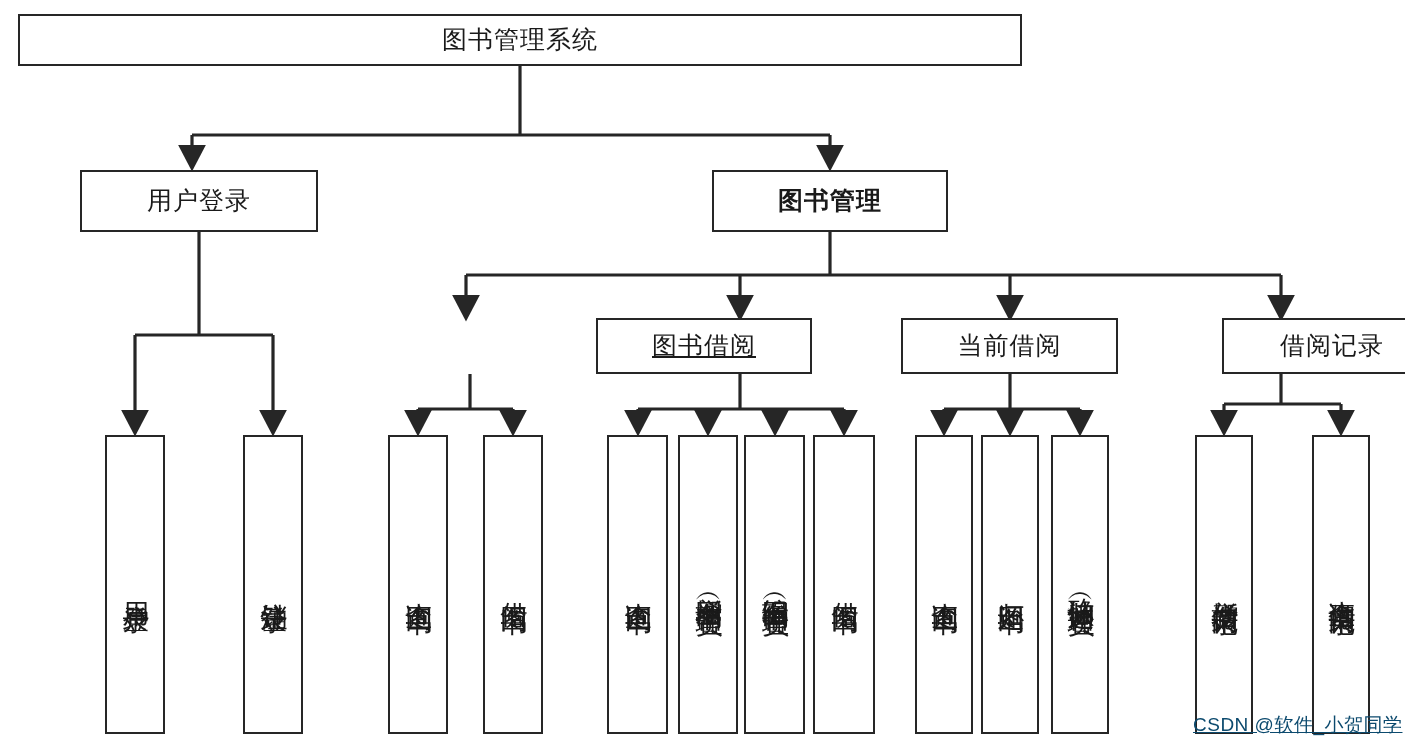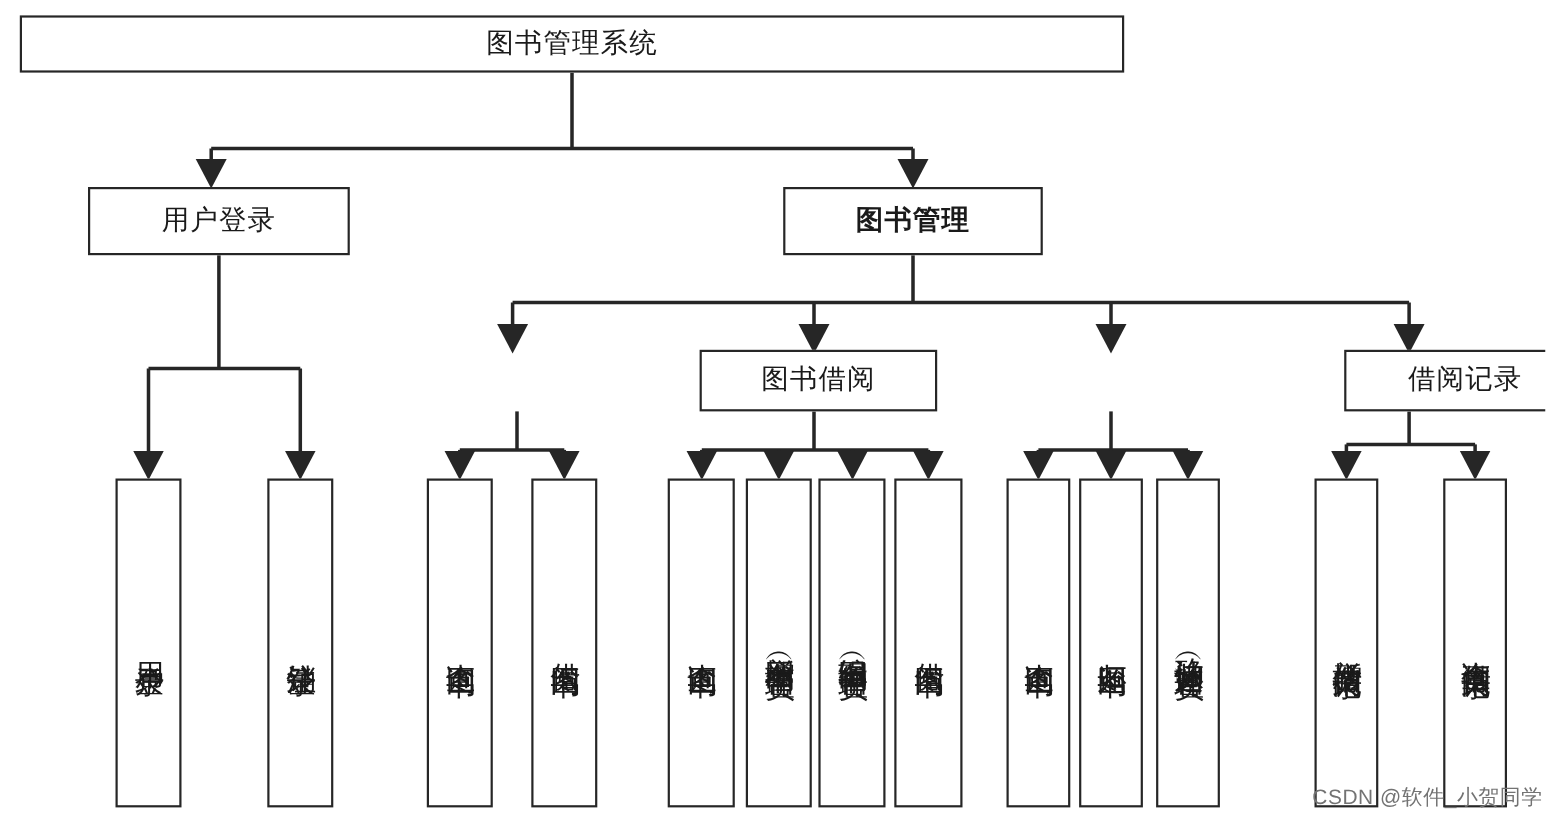--- a/index.html
+++ b/index.html
@@ -53,24 +53,25 @@
   .node.vert .vtext {
     writing-mode: vertical-rl;
     text-orientation: upright;
     display: block;
   }
   .watermark {
     position: absolute;
     left: 1193px;
     top: 712px;
     font-size: 19px;
-    color: #737373;
+    color: #0c4a6e;
     letter-spacing: 0.5px;
     white-space: nowrap;
     pointer-events: none;
+    text-decoration: underline;
   }
 </style>
 </head>
 <body>
 
 <div id="canvas">
 
   <svg class="wires" viewBox="0 0 1405 747" xmlns="http://www.w3.org/2000/svg">
     <defs>
       <marker id="arrow" markerWidth="10" markerHeight="10" refX="4.2" refY="5" orient="auto" markerUnits="strokeWidth">
@@ -125,22 +126,25 @@
     <span>图书管理系统</span>
   </div>
 
   <div class="node horiz" style="left:80px; top:170px; width:238px; height:62px;">
     <span>用户登录</span>
   </div>
   <div class="node horiz" style="left:712px; top:170px; width:236px; height:62px;font-weight:bold;">
     <span>图书管理</span>
   </div>
 
-  <div class="node horiz" style="left:636px; top:318px; width:216px; height:56px;">
+  <div class="node horiz" style="left:596px; top:318px; width:216px; height:56px;text-decoration:underline;">
     <span>图书借阅</span>
+  </div>
+  <div class="node horiz" style="left:901px; top:318px; width:217px; height:56px;">
+    <span>当前借阅</span>
   </div>
   <div class="node horiz" style="left:1222px; top:318px; width:220px; height:56px;">
     <span>借阅记录</span>
   </div>
 
   <div class="node vert" style="left:105px; top:435px; width:60px; height:299px;">
     <span class="vtext">用户登录</span>
   </div>
   <div class="node vert" style="left:243px; top:435px; width:60px; height:299px;">
     <span class="vtext">注销登录</span>

